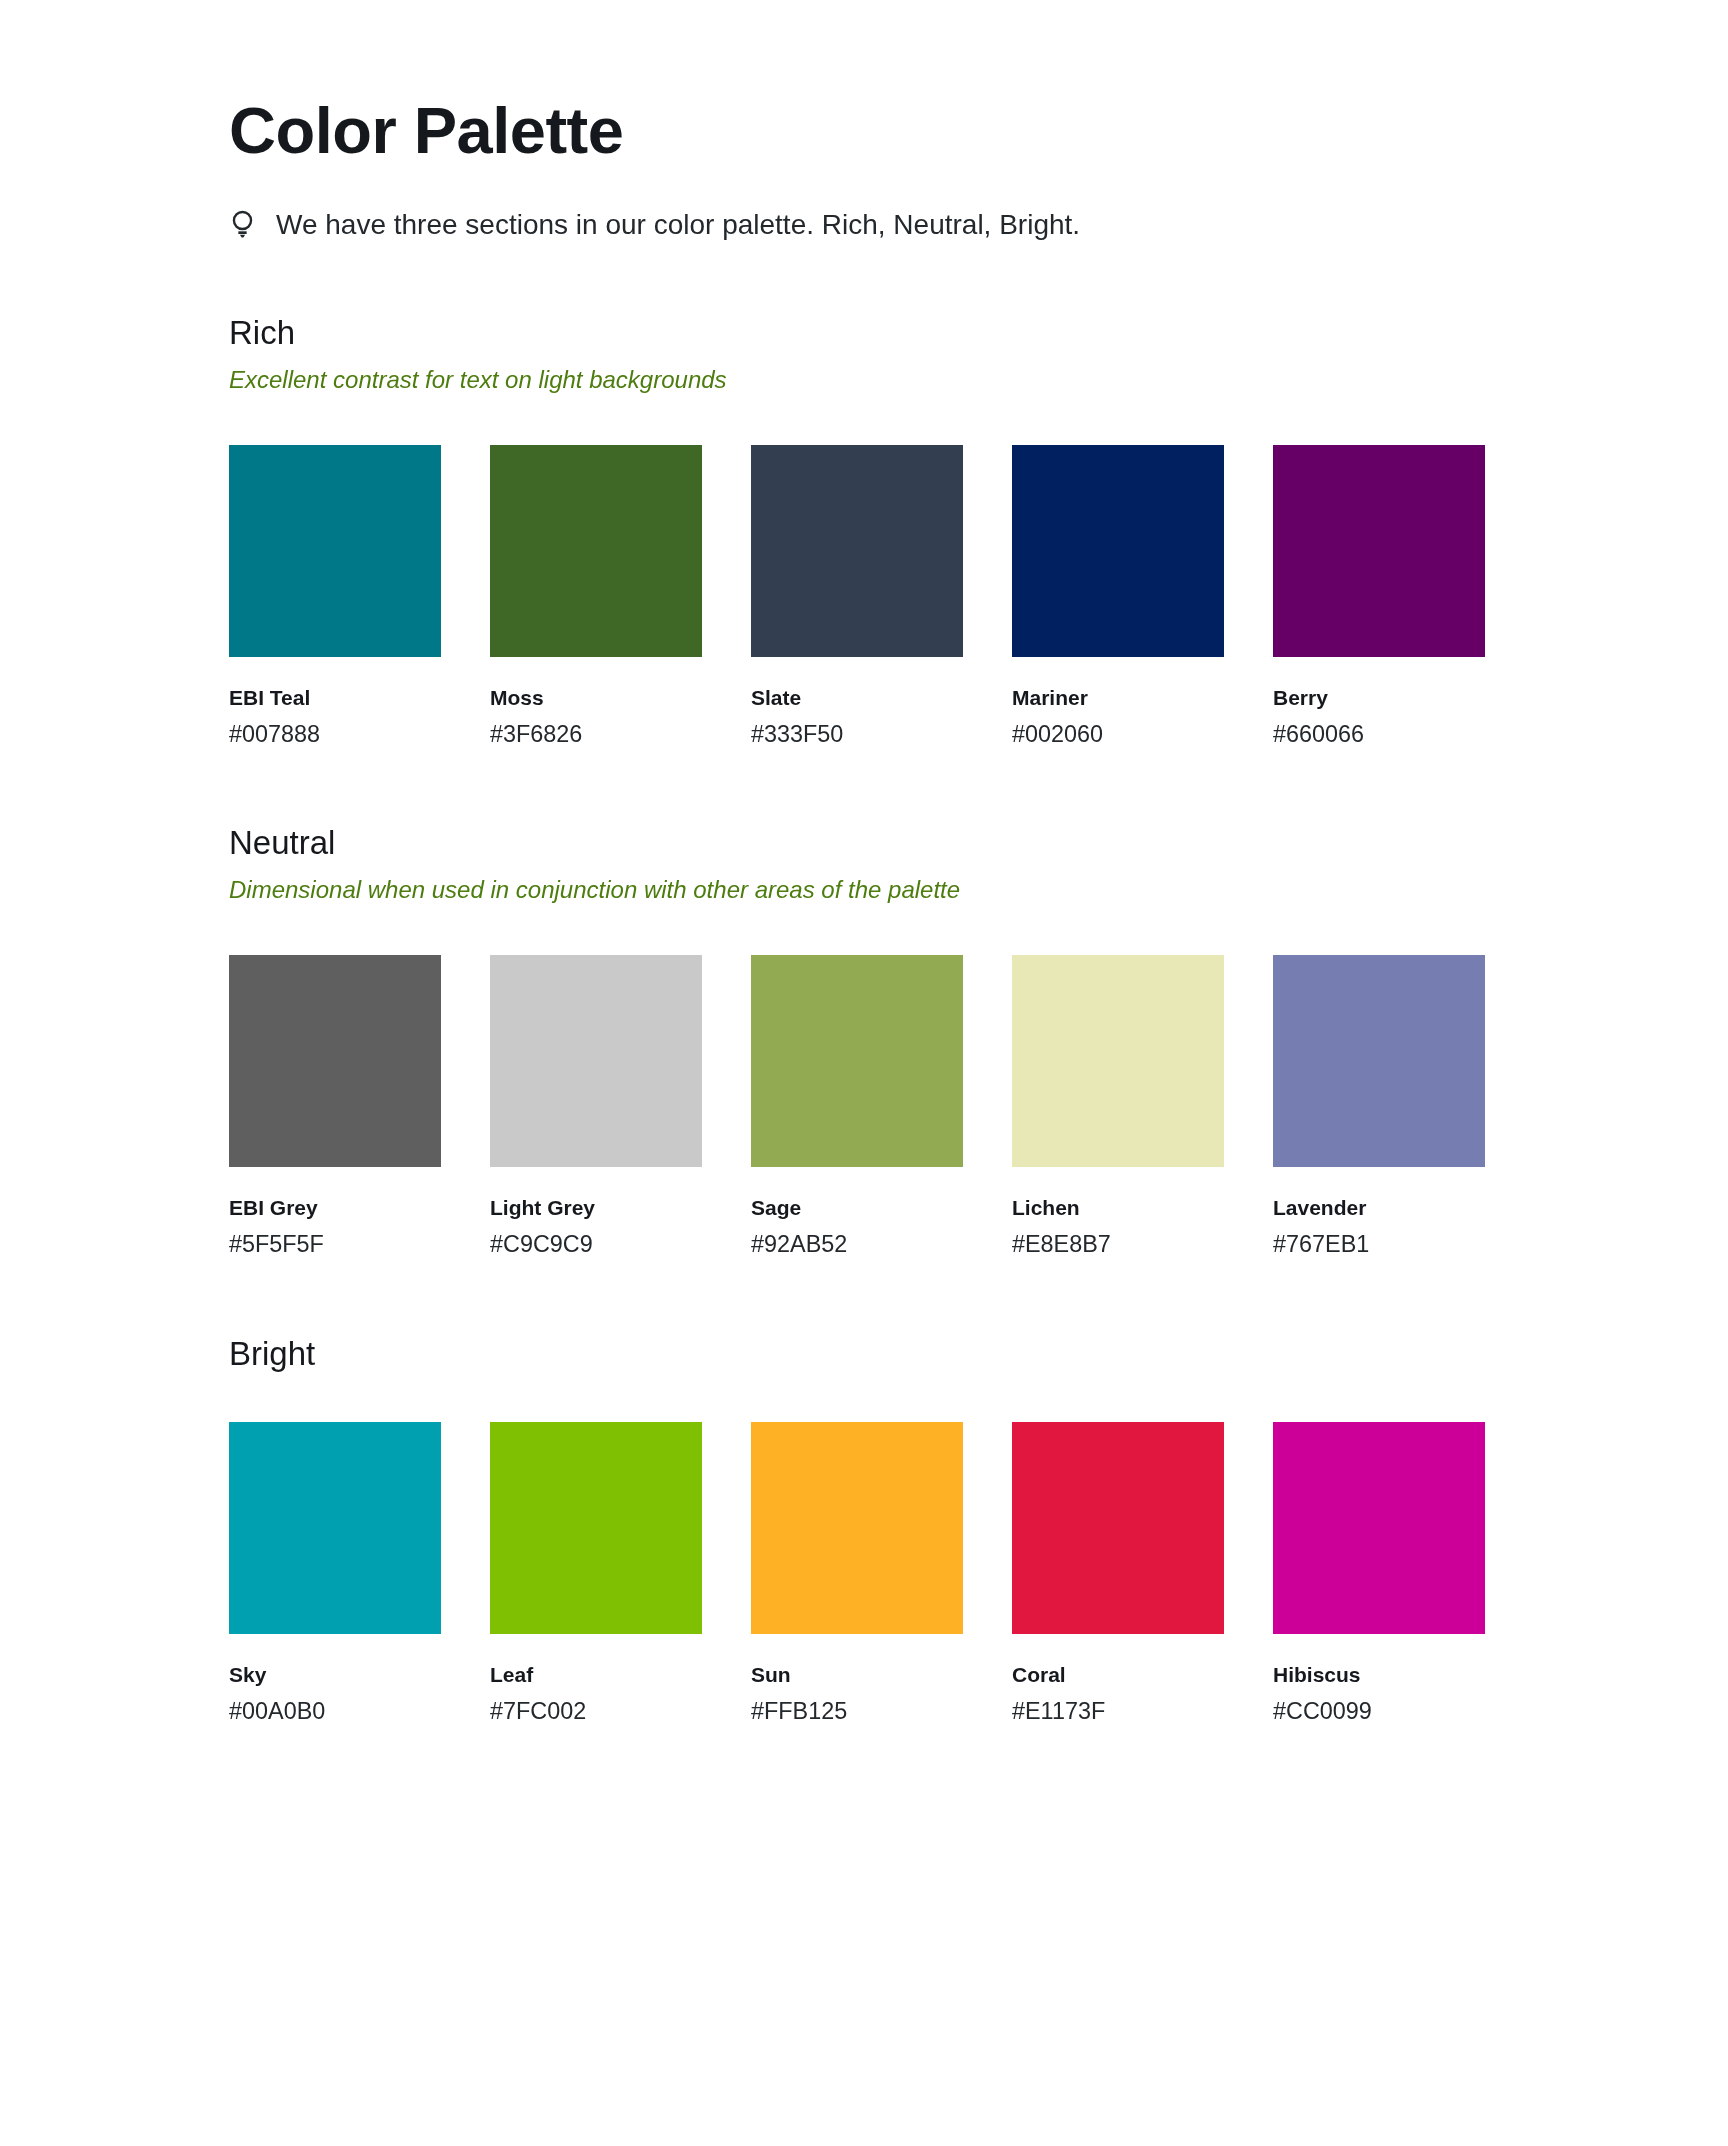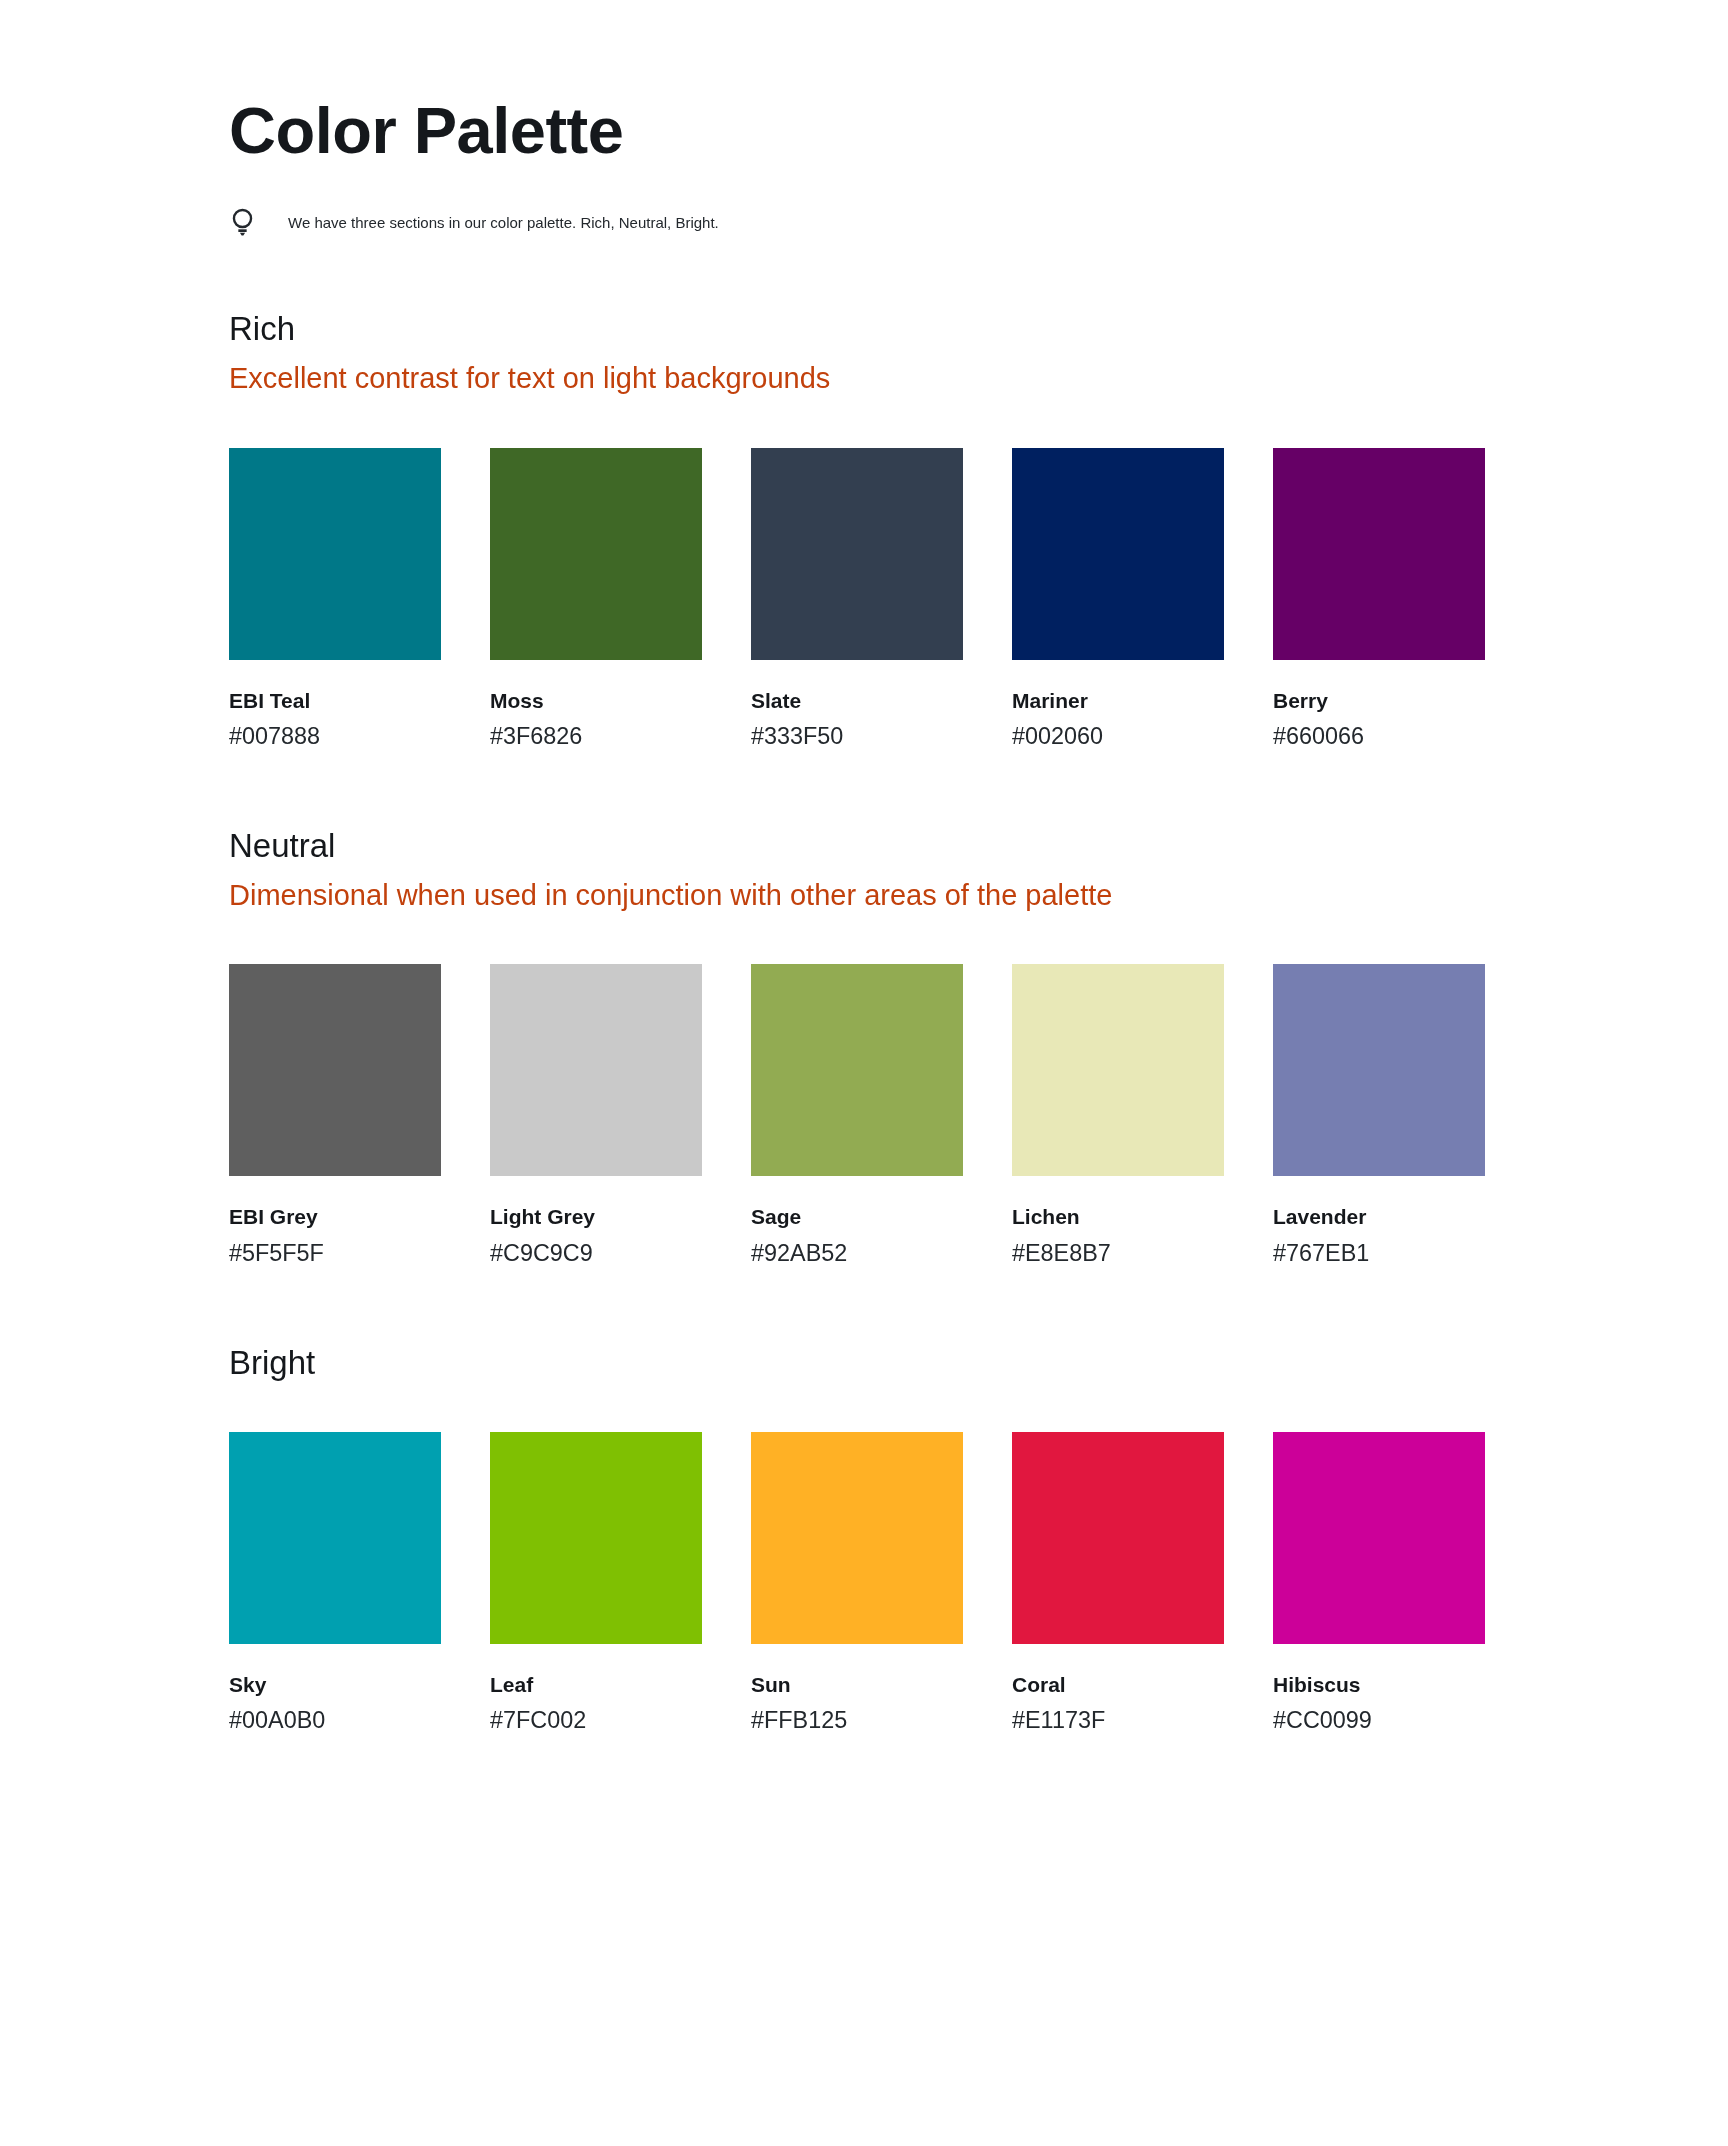--- a/index.html
+++ b/index.html
@@ -39,46 +39,46 @@
     margin-top: 41px;
   }
   .tagline-icon {
     flex: 0 0 auto;
     width: 27px;
     height: 34px;
     display: block;
     color: #23282d;
   }
   .tagline-text {
-    font-size: 15px;
+    font-size: 28px;
     line-height: 1.35;
     font-weight: 400;
     color: #23282d;
-    margin-left: 12px;
   }
 
   
   .section {
     margin-top: 77px;
   }
   .section.first { margin-top: 70px; }
 
   .section-title {
     margin: 0;
     font-size: 33px;
     font-weight: 400;
     line-height: 1.15;
     color: #15181c;
   }
   .section-desc {
     margin: 11.7px 0 0 0;
-    font-size: 29px;
+    font-size: 24px;
     font-weight: 400;
     line-height: 1.3;
-    color: #c2410c;
+    color: #4d7c0f;
+    font-style: italic;
   }
 
   
   .swatch-row {
     display: grid;
     grid-template-columns: repeat(5, 212px);
     column-gap: 49px;
     margin-top: 50px;
   }
   .swatch-cell {

